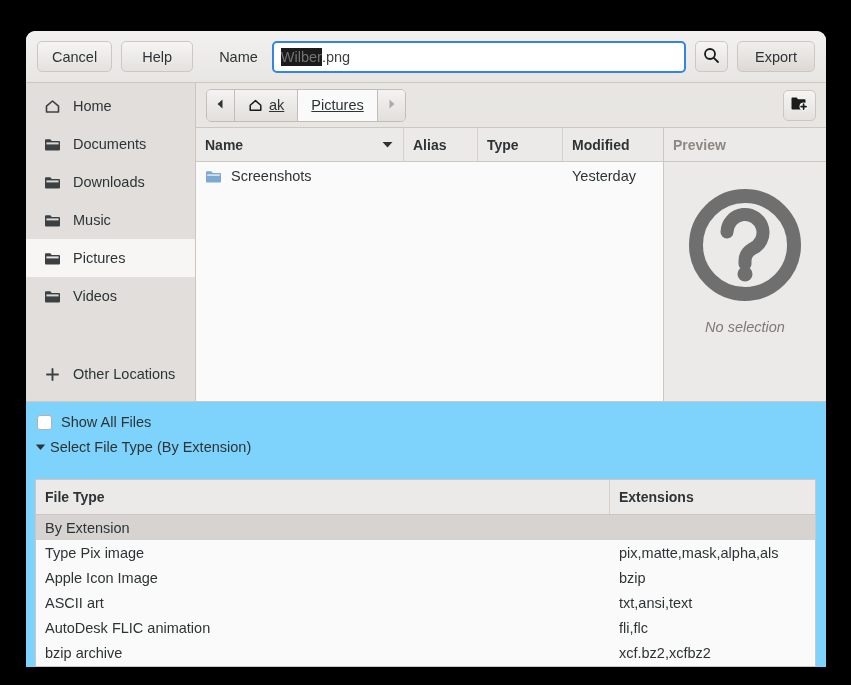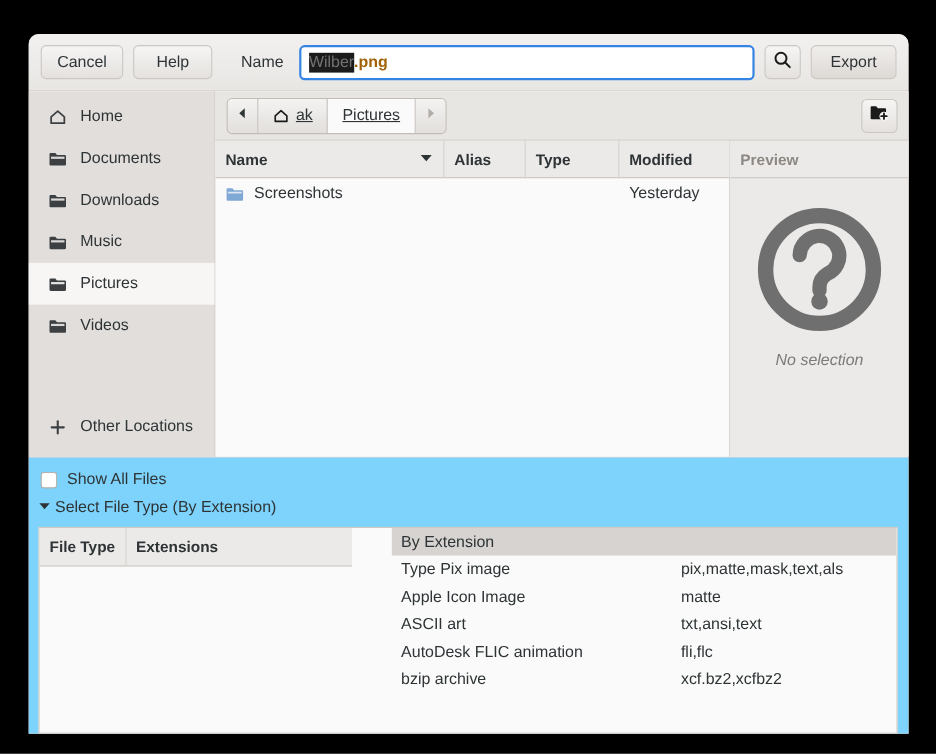--- a/index.html
+++ b/index.html
@@ -82,21 +82,21 @@
     box-sizing: border-box;
     font-size: 14.5px;
     cursor: text;
     overflow: hidden;
   }
   #name-sel {
     background: #1b1b1b;
     color: #737373;
     padding: 1px 0px;
   }
-  #name-rest { color: #a16207; font-weight: bold; }
+  #name-rest { color: #404040; }
 
   #search-btn {
     width: 33px;
     min-width: 33px;
     margin-left: 9px;
     padding: 0;
   }
   #export-btn {
     margin-left: 9px;
     min-width: 78px;
@@ -331,28 +331,27 @@
     margin-top: 1px;
   }
   #expander-caret {
     font-size: 11px;
     margin-right: 4px;
     color: #2e3436;
   }
   #expander-label { font-size: 14.5px; }
 
   #ftype-table {
-    margin-top: 6px;
+    margin-top: 20px;
     border: 1px solid #cdc7c2;
     background: #fbfafa;
     height: 186px;
     overflow: hidden;
     display: flex;
-    flex-direction: row;
-    gap: 36px;
+    flex-direction: column;
   }
   #ftype-head {
     display: flex;
     height: 35px;
     min-height: 35px;
     background: #eceae8;
     border-bottom: 1px solid #cdc7c2;
     box-sizing: border-box;
   }
   .ft-h {
@@ -625,26 +624,26 @@
 
       <div id="ftype-rows">
 
         <div class="ft-row selected">
           <div class="ftr-c1">By Extension</div>
           <div class="ftr-c2"></div>
         </div>
 
         <div class="ft-row">
           <div class="ftr-c1">Type Pix image</div>
-          <div class="ftr-c2">pix,matte,mask,text,als</div>
+          <div class="ftr-c2">pix,matte,mask,alpha,als</div>
         </div>
 
         <div class="ft-row">
           <div class="ftr-c1">Apple Icon Image</div>
-          <div class="ftr-c2">matte</div>
+          <div class="ftr-c2">bzip</div>
         </div>
 
         <div class="ft-row">
           <div class="ftr-c1">ASCII art</div>
           <div class="ftr-c2">txt,ansi,text</div>
         </div>
 
         <div class="ft-row">
           <div class="ftr-c1">AutoDesk FLIC animation</div>
           <div class="ftr-c2">fli,flc</div>

